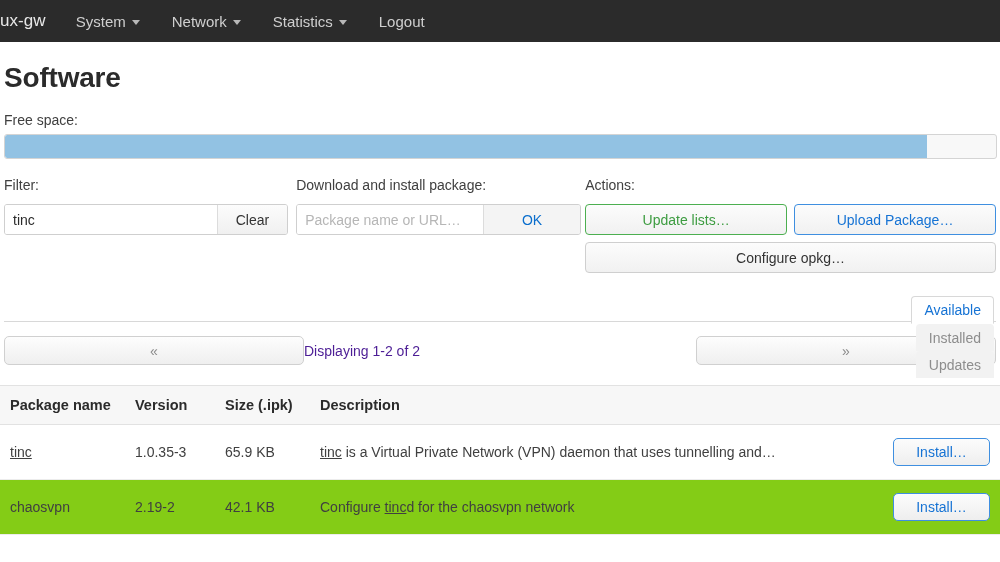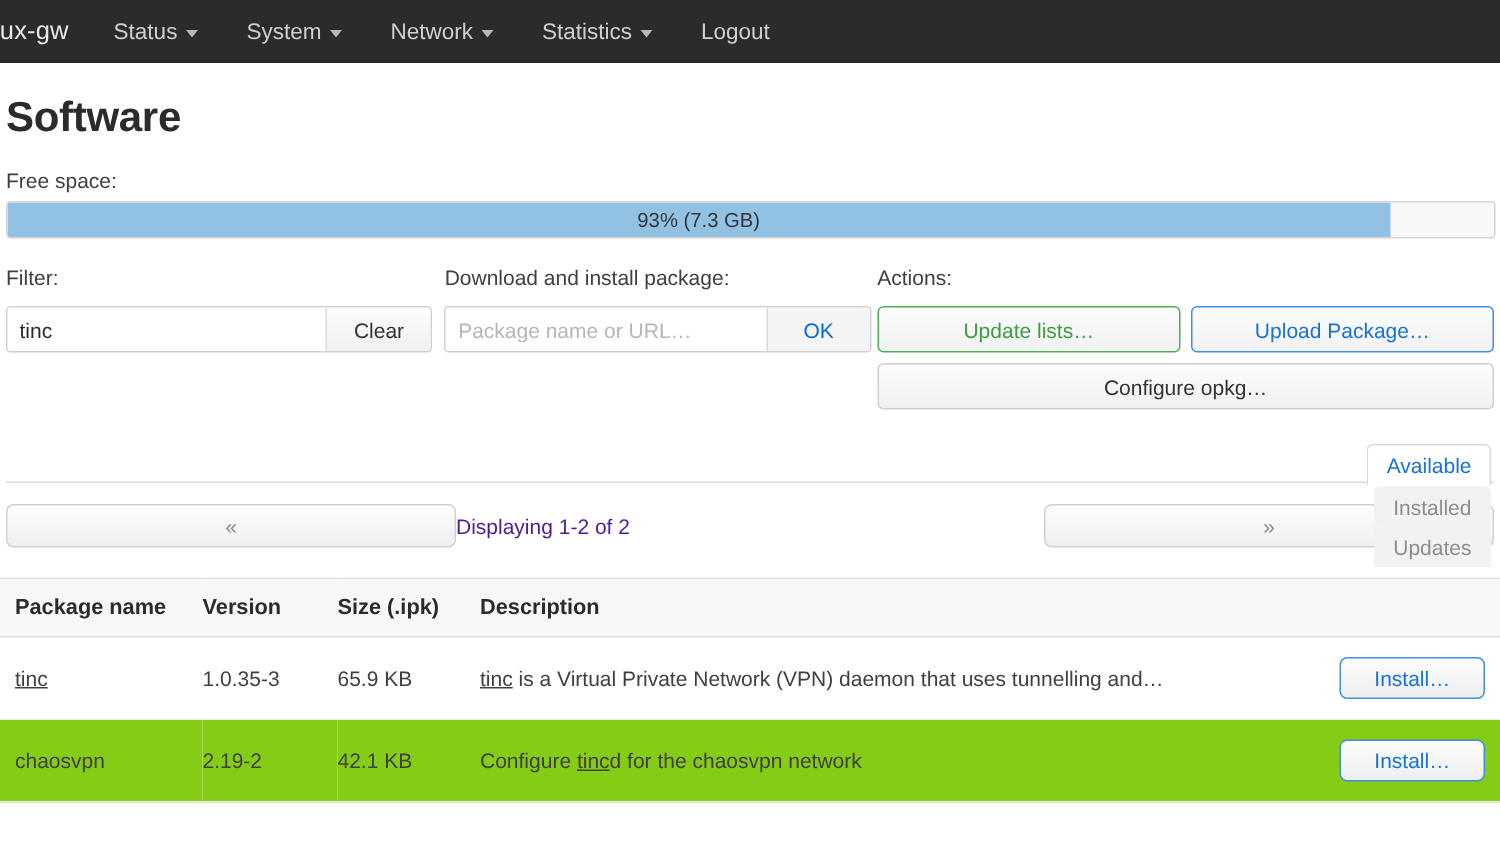--- a/index.html
+++ b/index.html
@@ -133,21 +133,21 @@
     border: none;
     border-left: 1px solid #dcdcdc;
     background: linear-gradient(to bottom,#fcfcfc,#f0f0f0);
     font-size: 14px;
     font-family: "Liberation Sans", sans-serif;
     color: #333;
     padding: 0 18px;
     cursor: pointer;
     white-space: nowrap;
   }
-  .ig-btn.primary { color: #0a6ecd; background: #f4f4f4; padding: 0 24px; }
+  .ig-btn.primary { color: #0a6ecd; background: #f4f4f4; padding: 0 38px; }
 
   .actions-row { display: flex; gap: 7px; }
   .btn {
     height: 31px;
     border-radius: 4px;
     font-size: 14px;
     font-family: "Liberation Sans", sans-serif;
     background: linear-gradient(to bottom,#fcfcfc,#f1f1f1);
     cursor: pointer;
     display: flex;
@@ -276,24 +276,20 @@
     color: #404040;
   }
 </style>
 </head>
 <body>
 
 <div class="navbar">
   <div class="brand">lux-gw</div>
   <div class="nav-items">
     <div class="nav-item">
-      <span>Status</span>
-      <span class="caret"></span>
-    </div>
-    <div class="nav-item">
       <span>System</span>
       <span class="caret"></span>
     </div>
     <div class="nav-item">
       <span>Network</span>
       <span class="caret"></span>
     </div>
     <div class="nav-item">
       <span>Statistics</span>
       <span class="caret"></span>
@@ -304,21 +300,20 @@
   </div>
 </div>
 
 <div class="page">
 
   <h1 class="page-title">Software</h1>
 
   <div class="freespace-label">Free space:</div>
   <div class="progress-outer">
     <div class="progress-fill" id="pfill" style="width: 93%; background: rgb(146, 194, 227);"></div>
-    <div class="progress-text">93% (7.3 GB)</div>
   </div>
 
   <div class="controls">
 
     <div class="ctl-col col-filter">
       <div class="ctl-label">Filter:</div>
       <div class="input-group">
         <input type="text" value="tinc" style="">
         <button class="ig-btn">Clear</button>
       </div>

